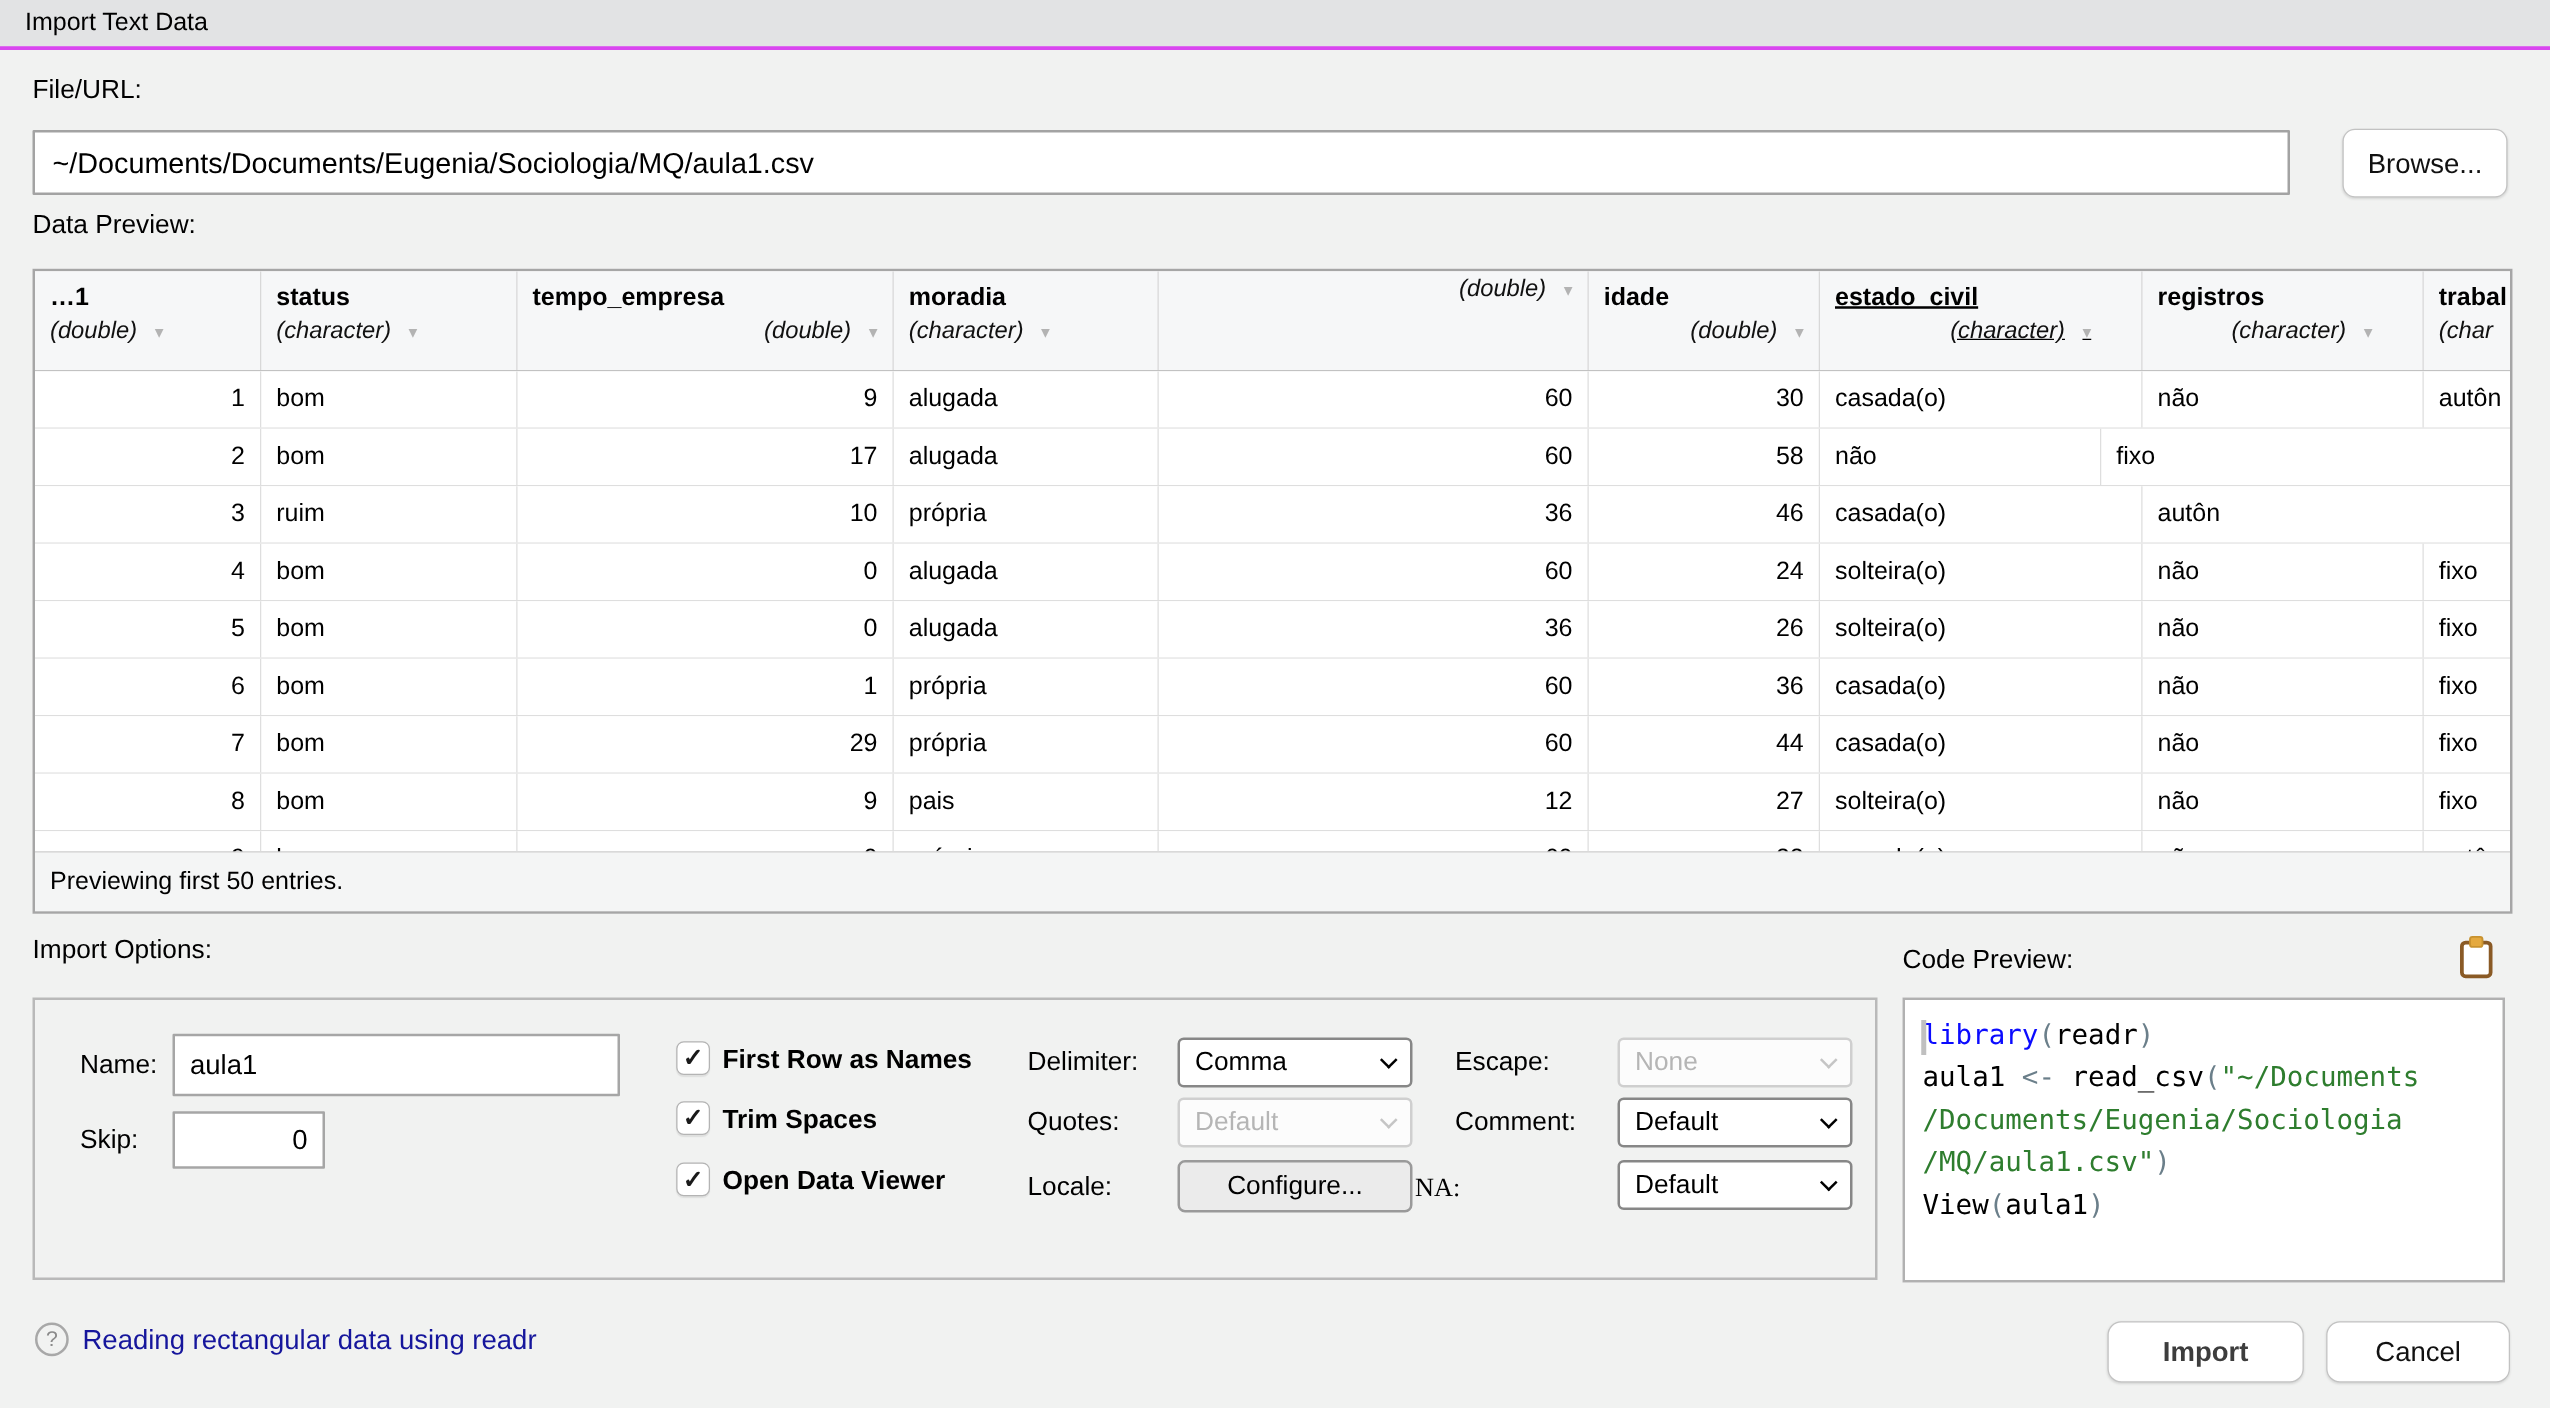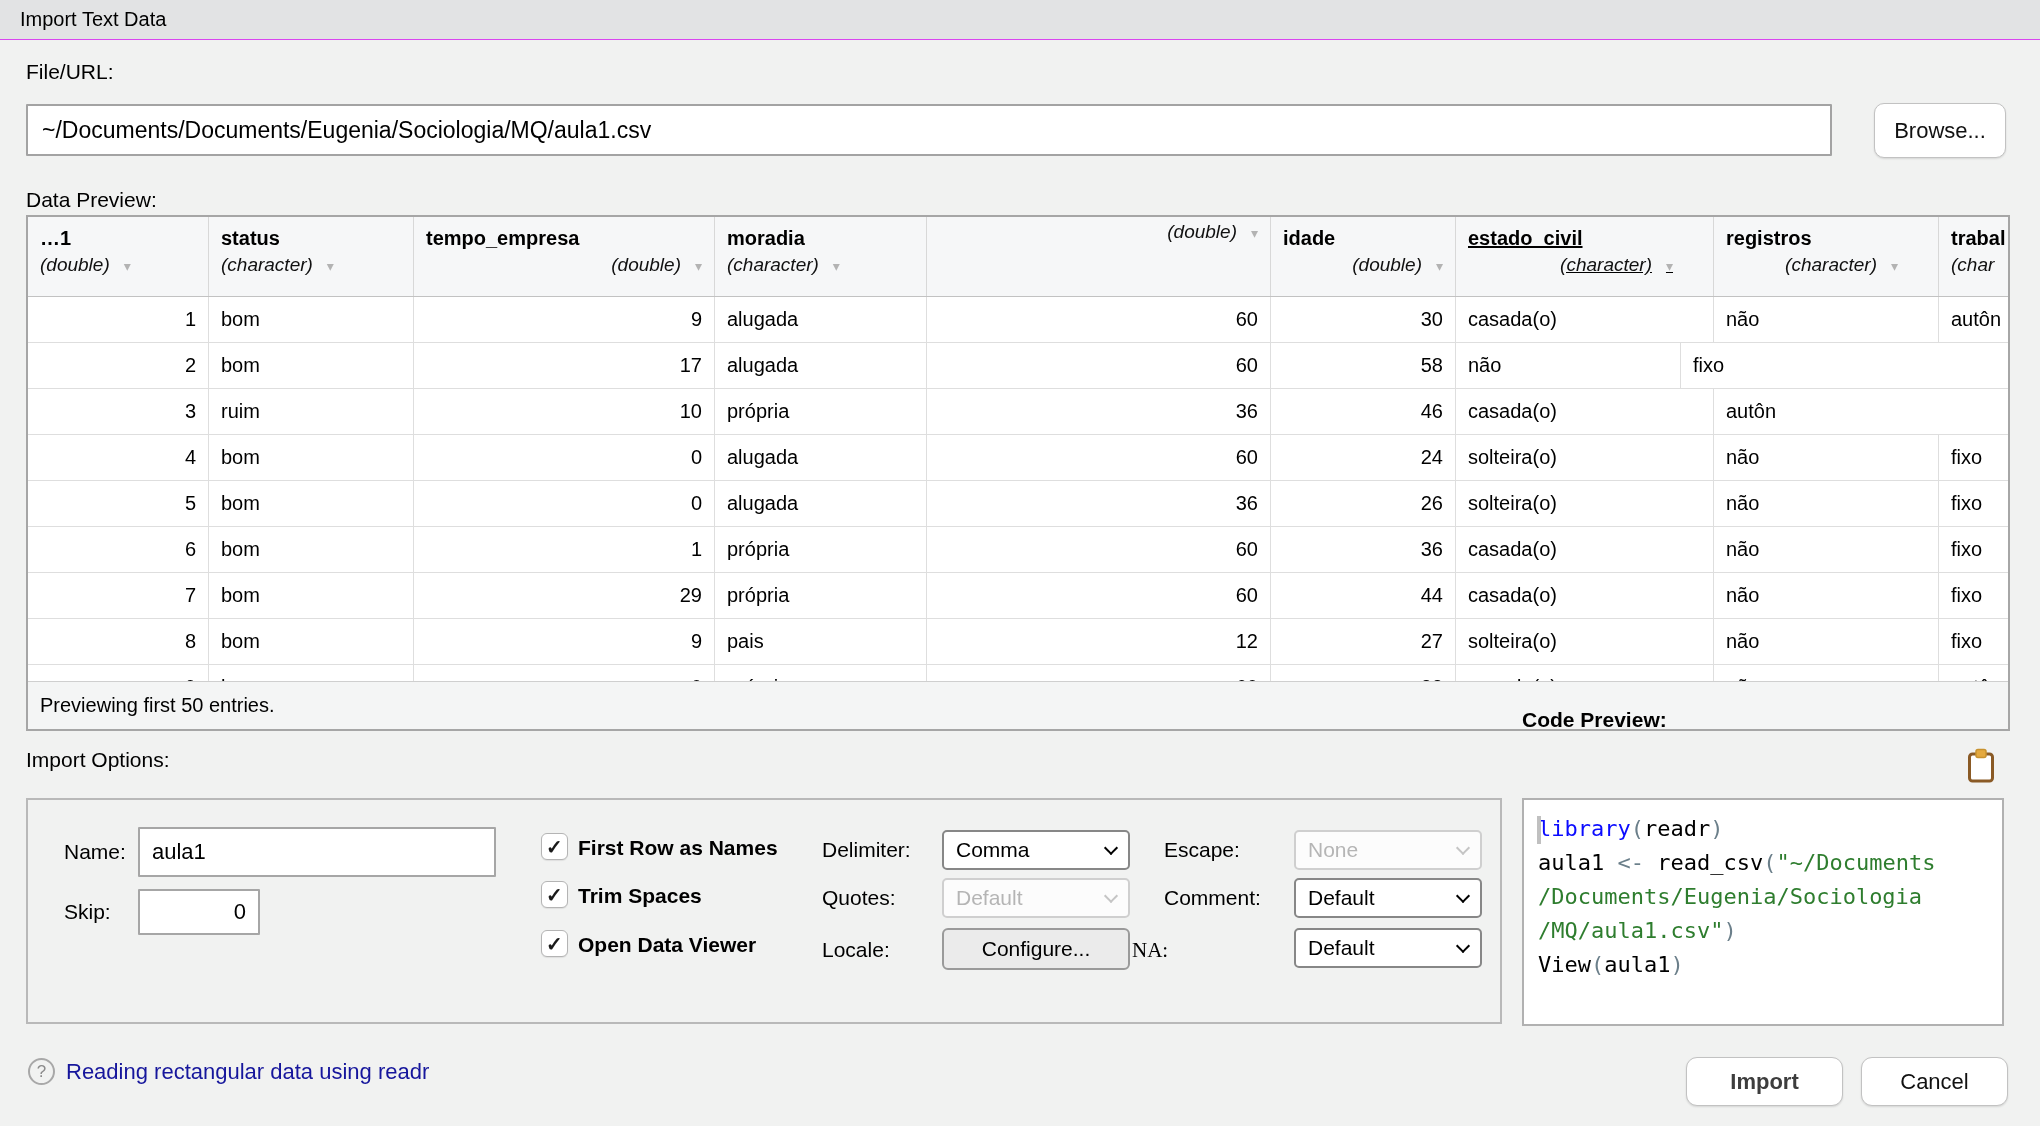--- a/index.html
+++ b/index.html
@@ -2,21 +2,21 @@
 <html style="--kw: #0b0bff; --str: #2e7d2e; --op: #6b7f8a; --link: #16169c;"><head>
 <meta charset="utf-8">
 <style>
   * { margin:0; padding:0; box-sizing:border-box; }
   html,body { width:2040px; height:1126px; }
   body { font-family:"Liberation Sans", sans-serif; background:#f1f2f1; color:#000; }
   #app { position:relative; width:2040px; height:1126px; overflow:hidden; }
 
   
   .titlebar { position:absolute; left:0; top:0; width:2040px; height:40px;
-    background:#e2e3e4; border-bottom:1px solid #d946ef;
+    background:#e2e3e4; border-bottom:3px solid #d946ef;
     display:flex; align-items:center; padding-left:20px; font-size:20px; font-weight:500; }
 
   
   .sec-label { position:absolute; font-size:21px; color:#000; }
 
   
   .file-input { position:absolute; left:26px; top:104px; width:1806px; height:52px;
     border:2px solid #a3a3a3; background:#fff; font-family:"Liberation Sans",sans-serif;
     font-size:23px; padding:0 14px; color:#000; border-radius:1px; }
   .btn { background:#fff; border:1px solid #c2c2c2; border-radius:10px;
@@ -93,21 +93,21 @@
   <div class="titlebar">
     <span>Import Text Data</span>
   </div>
 
   <div class="sec-label" style="left:26px; top:60px;">File/URL:</div>
   <input class="file-input" type="text" spellcheck="false" value="~/Documents/Documents/Eugenia/Sociologia/MQ/aula1.csv" style="">
   <div class="btn browse-btn">
     <span>Browse...</span>
   </div>
 
-  <div class="sec-label" style="left:26px; top:188px;">Data Preview:</div>
+  <div class="sec-label" style="left:26px; top:168px;">Data Preview:</div>
 
   <div class="table-panel">
     <div class="thead" id="thead">
         <div class="hcell" style="width: 181px;">
           <div class="hname">…1</div>
           <div class="htype"><span>(double)</span><span class="harrow">▾</span></div>
         </div>
         <div class="hcell" style="width: 205px;">
           <div class="hname">status</div>
           <div class="htype"><span>(character)</span><span class="harrow">▾</span></div>
@@ -296,21 +296,21 @@
       <span class="chev"></span>
     </div>
 
     <div class="opt-label" style="left:1104px; top:138px;font-family:Liberation Serif, serif;">NA:</div>
     <div class="select" style="left:1266px; top:128px;">
       <span>Default</span>
       <span class="chev"></span>
     </div>
   </div>
 
-  <div class="sec-label" style="left:1522px; top:708px;font-weight:bold;">Code Preview:</div>
+  <div class="sec-label" style="left:1522px; top:756px;">Code Preview:</div>
   <svg class="clipboard" viewBox="0 0 30 36">
     <rect x="3.5" y="6" width="23" height="27" rx="3" fill="#ffffff" stroke="#8a5a25" stroke-width="3"></rect>
     <rect x="10" y="1.5" width="10" height="8" rx="2" fill="#e4a93f" stroke="#c8922f" stroke-width="1.5"></rect>
   </svg>
   <div class="code-panel">
     <div class="caret"></div>
     <div id="code-lines">
         <div class="code-line"><span class="tok-kw">library</span><span class="tok-p">(</span><span class="tok-t">readr</span><span class="tok-p">)</span></div>
         <div class="code-line"><span class="tok-t">aula1 </span><span class="tok-p">&lt;-</span><span class="tok-t"> read_csv</span><span class="tok-p">(</span><span class="tok-s">"~/Documents</span></div>
         <div class="code-line"><span class="tok-s">/Documents/Eugenia/Sociologia</span></div>

